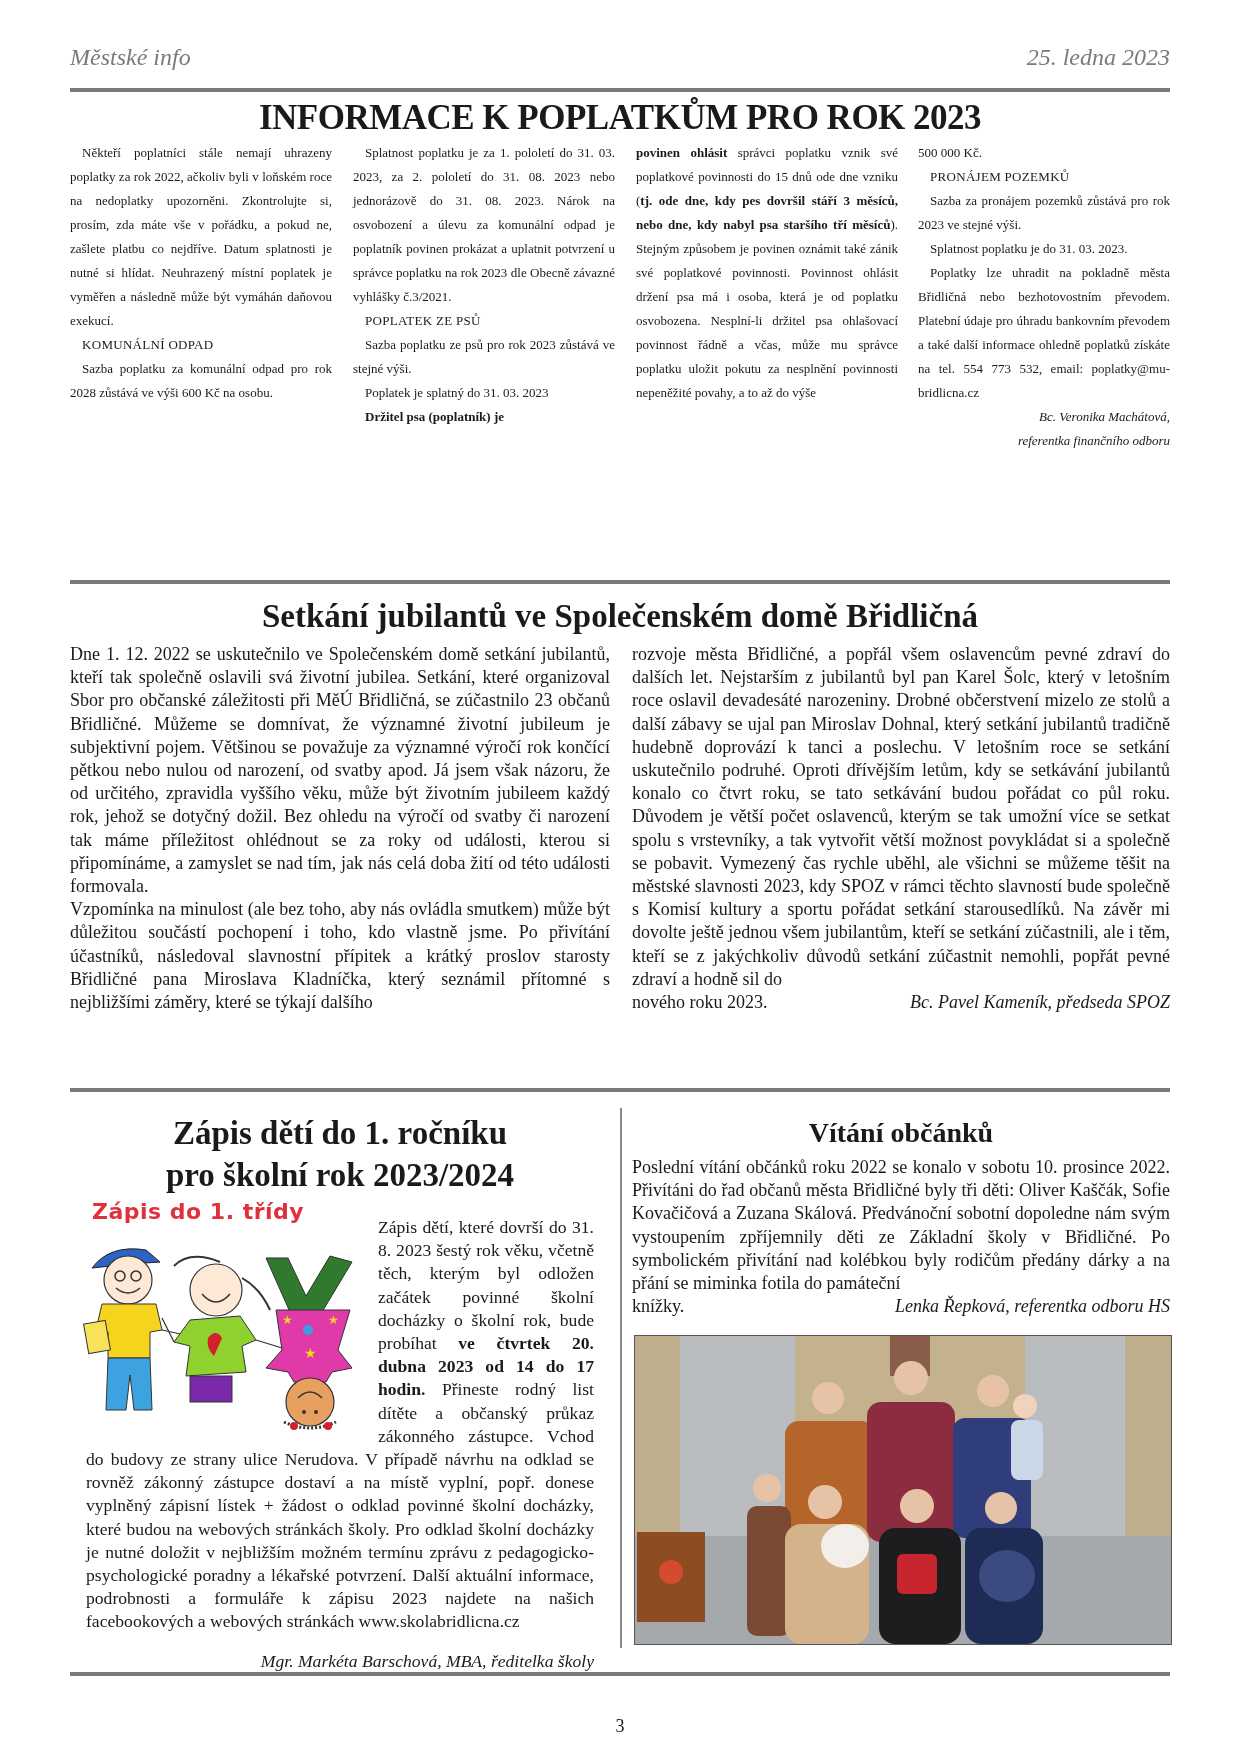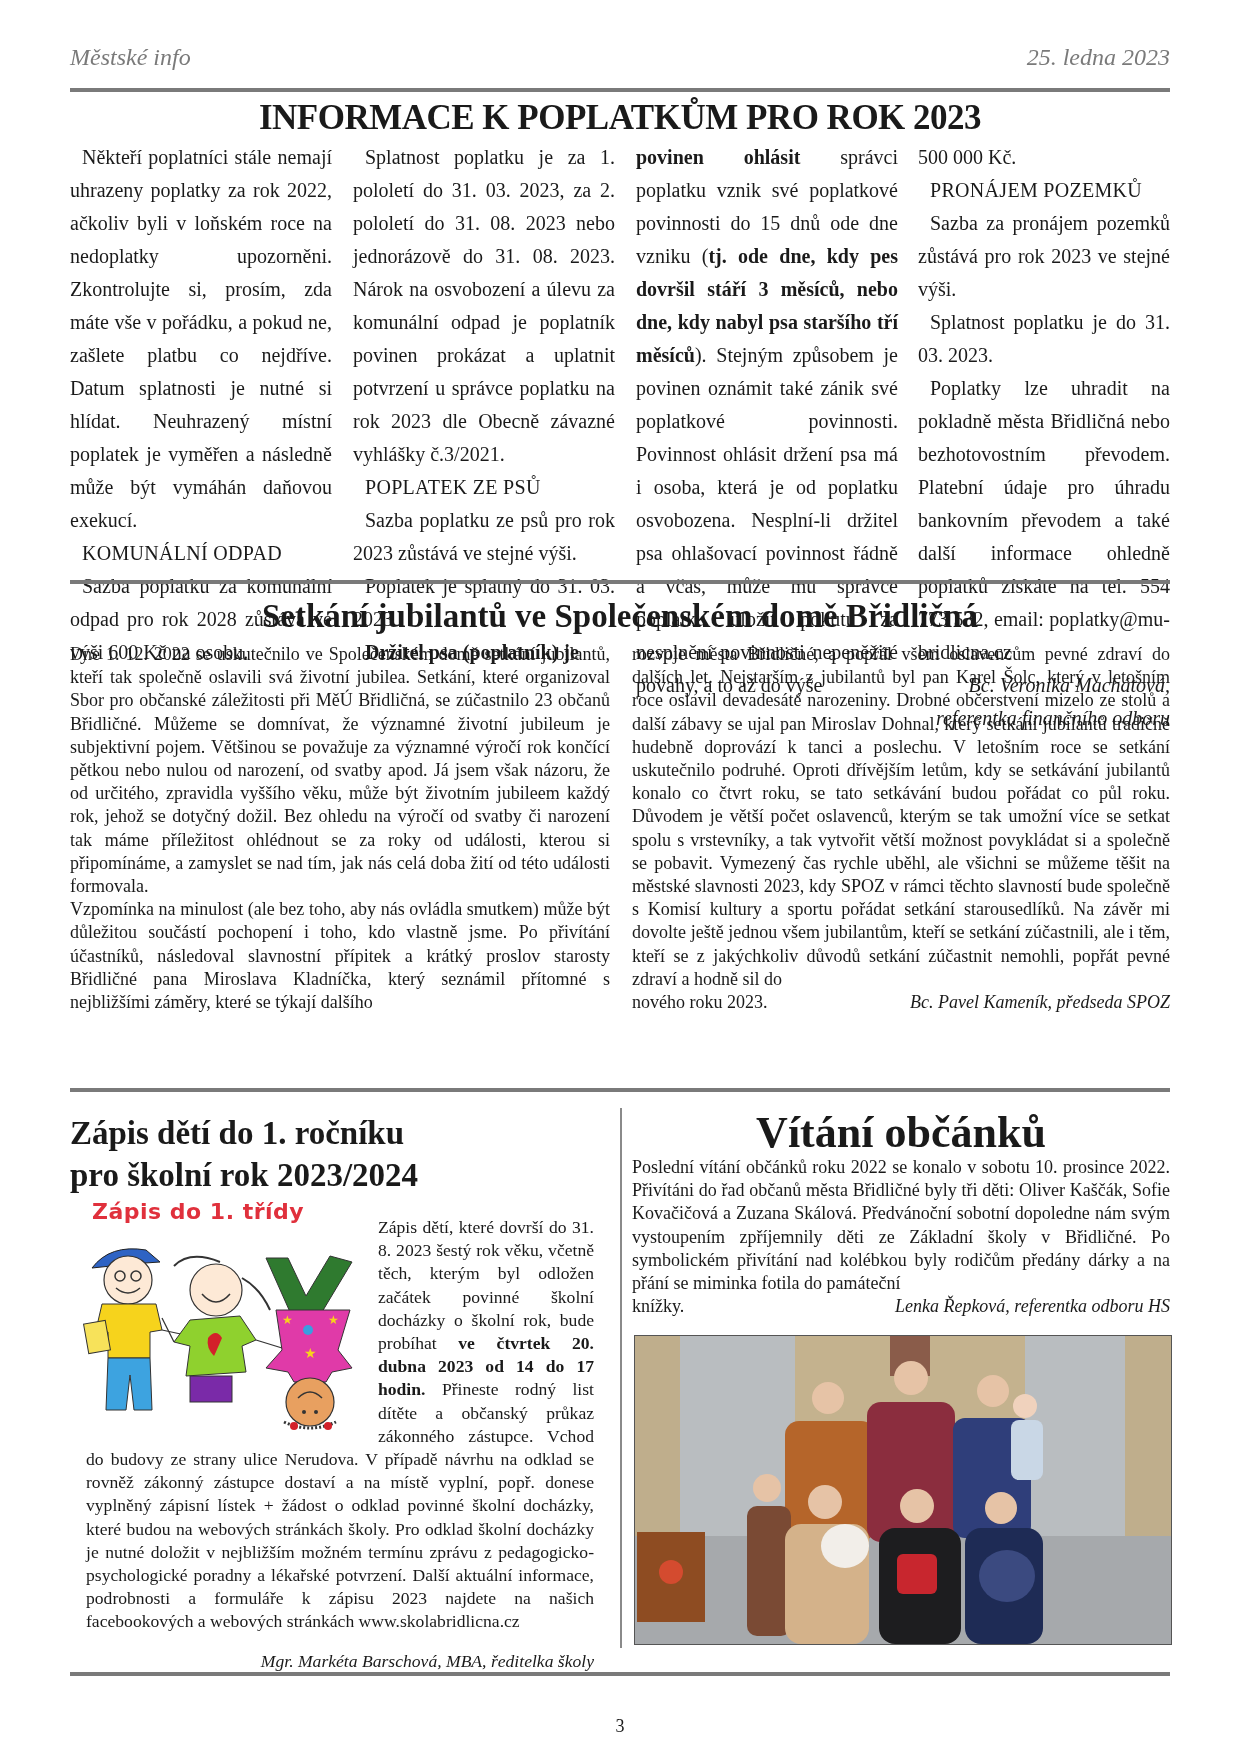--- a/index.html
+++ b/index.html
@@ -4,37 +4,37 @@
 <style>
   html, body { margin: 0; padding: 0; background: #ffffff; }
   body { width: 1240px; height: 1754px; position: relative; overflow: hidden;
          font-family: "Liberation Serif", "DejaVu Serif", serif; color: #1a1a1a; }
   .abs { position: absolute; }
   .hdr-left, .hdr-right { top: 44px; font-size: 24px; font-style: italic; color: #7a7a7a; }
   .hdr-left { left: 70px; }
   .hdr-right { right: 70px; }
   .rule { left: 70px; width: 1100px; height: 4px; background: #7a7a7a; }
   .title1 { left: 70px; width: 1100px; top: 98px; text-align: center; font-size: 35px; font-weight: bold; letter-spacing: -0.5px; }
-  .col { font-size: 20px; line-height: 33px; text-align: justify; hyphens: manual; }
+  .col { font-size: 13px; line-height: 24px; text-align: justify; hyphens: manual; }
   .col p { margin: 0; text-indent: 12px; }
   .col p.noind { text-indent: 0; }
   .col .sub { text-indent: 12px; letter-spacing: 0.3px; }
   .col .sign { text-align: right; font-style: italic; text-indent: 0; }
   .col1 { left: 70px; top: 141px; width: 262px; }
   .col2 { left: 353px; top: 141px; width: 262px; }
   .col3 { left: 636px; top: 141px; width: 262px; }
   .col4 { left: 918px; top: 141px; width: 252px; }
   .title2 { left: 70px; width: 1100px; top: 598px; text-align: center; font-size: 33px; font-weight: bold; }
   .wide { font-size: 18px; line-height: 23.2px; text-align: justify; }
   .wide p { margin: 0; }
   .wcol1 { left: 70px; top: 643px; width: 540px; }
   .wcol2 { left: 632px; top: 643px; width: 538px; }
   .vrule { left: 620px; top: 1108px; width: 2px; height: 540px; background: #8a8a8a; }
-  .title3 { left: 70px; width: 540px; top: 1112px; font-size: 33px; font-weight: bold; line-height: 42px; }
-  .title4 { left: 632px; width: 538px; top: 1112px; text-align: center; font-size: 44px; font-weight: bold; line-height: 42px; }
+  .title3 { left: 70px; width: 540px; top: 1112px; text-align: center; font-size: 33px; font-weight: bold; line-height: 42px; }
+  .title4 { left: 632px; width: 538px; top: 1112px; text-align: center; font-size: 28px; font-weight: bold; line-height: 42px; }
   .zapis-text { left: 70px; top: 1200px; width: 540px; font-size: 17.6px; line-height: 23.2px; text-align: justify; }
   .zapis-text .float-img { float: left; width: 300px; height: 232px; margin-right: 8px; position: relative; }
   .zapis-text p { margin: 16px; }
   .vitani-text { left: 632px; top: 1156px; width: 538px; }
   .photo { left: 634px; top: 1335px; width: 536px; height: 308px; border: 1px solid #555; overflow: hidden; background: #c9ccce; }
   .pagenum { left: 0; width: 1240px; top: 1716px; text-align: center; font-size: 18px; }
   .sign-line { display: flex; justify-content: space-between; }
   .sign-line .it { font-style: italic; }
   b { font-weight: bold; }
 </style>

